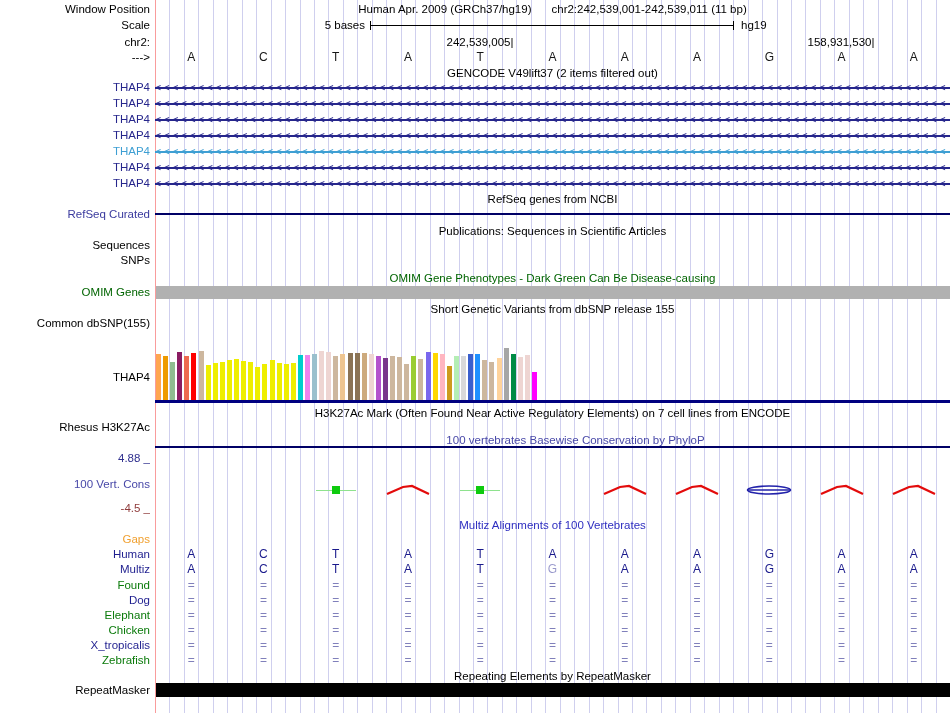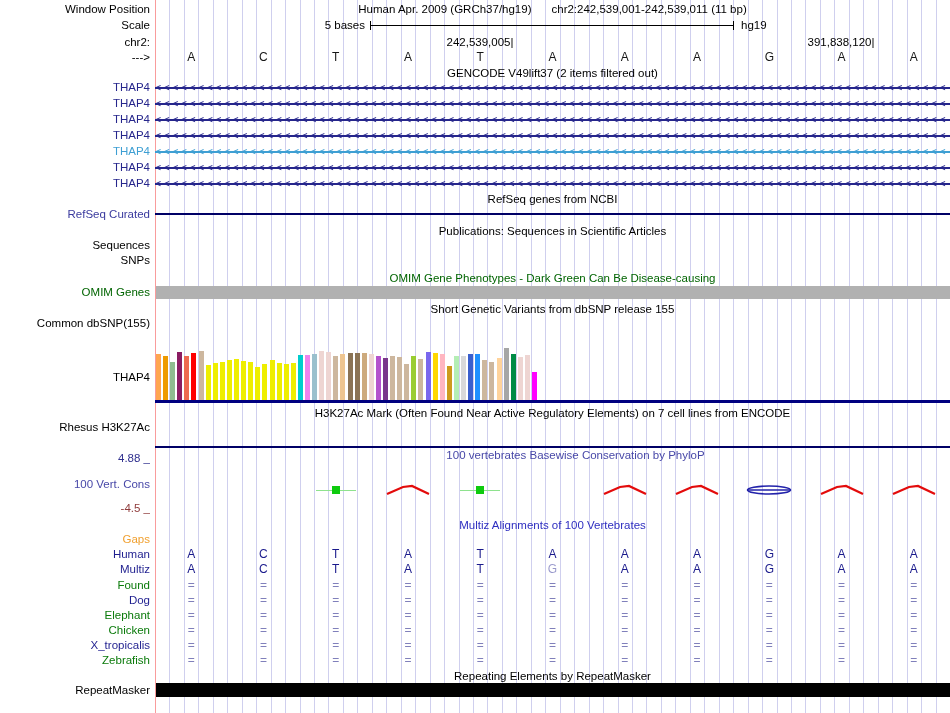--- a/index.html
+++ b/index.html
@@ -43,21 +43,21 @@
 
   <div class="lbl" style="top:19px">Scale</div>
   <div style="position:absolute; top:19px; left:300px; width:65px; text-align:right; line-height:13px;">5 bases</div>
   <div class="ruler-line" style="left:370px; width:363px;"></div>
   <div class="ruler-tick" style="left:370px;"></div>
   <div class="ruler-tick" style="left:733px;"></div>
   <div style="position:absolute; top:19px; left:741px; line-height:13px;text-align:right;">hg19</div>
 
   <div class="lbl" style="top:36px">chr2:</div>
   <div style="position:absolute; top:36px; left:420px; width:120px; text-align:center; line-height:13px;">242,539,005|</div>
-  <div style="position:absolute; top:36px; left:781px; width:120px; text-align:center; line-height:13px;">391,838,120|</div>
+  <div style="position:absolute; top:36px; left:781px; width:120px; text-align:center; line-height:13px;">158,931,530|</div>
 
   <div class="lbl" style="top:51px">---&gt;</div>
   <div class="cellgrid" id="base-row" style="top:50px; color:#161616;">
       <span style="left: 0px; color: rgb(22, 22, 22);">A</span>
       <span style="left: 72.2727px; color: rgb(22, 22, 22);">C</span>
       <span style="left: 144.545px; color: rgb(22, 22, 22);">T</span>
       <span style="left: 216.818px; color: rgb(22, 22, 22);">A</span>
       <span style="left: 289.091px; color: rgb(22, 22, 22);">T</span>
       <span style="left: 361.364px; color: rgb(22, 22, 22);">A</span>
       <span style="left: 433.636px; color: rgb(22, 22, 22);">A</span>
@@ -142,21 +142,21 @@
       <div class="bar" style="height: 45px; background: rgb(238, 213, 210);"></div>
       <div class="bar" style="height: 28px; background: rgb(255, 0, 255);"></div>
     </div>
   <div class="hline" style="top:400px; height:3px; background:#000080;"></div>
 
   <div class="ctitle" style="top:407px">H3K27Ac Mark (Often Found Near Active Regulatory Elements) on 7 cell lines from ENCODE</div>
   <div class="lbl" style="top:421px">Rhesus H3K27Ac</div>
   <div class="hline" style="top:446px; height:2px; background:#000066;"></div>
 
   <div class="lbl" style="top:452px; color:#30308F;">4.88 _</div>
-  <div class="ctitle" style="top:449px; color:#4848A8;padding-left:46px;">100 vertebrates Basewise Conservation by PhyloP</div>
+  <div class="ctitle" style="top:434px; color:#4848A8;padding-left:46px;">100 vertebrates Basewise Conservation by PhyloP</div>
   <div class="lbl" style="top:478px; color:#4848A8;">100 Vert. Cons</div>
   <div id="cons-row">
       <div class="glyph" style="left: 157.682px; width: 46px;">
         <div class="glyph-green">
           <div class="gline"></div>
           <div class="gsq"></div>
         </div>
       </div>
       <div class="glyph" style="left: 229.955px; width: 46px;">
         <svg width="44" height="12">

